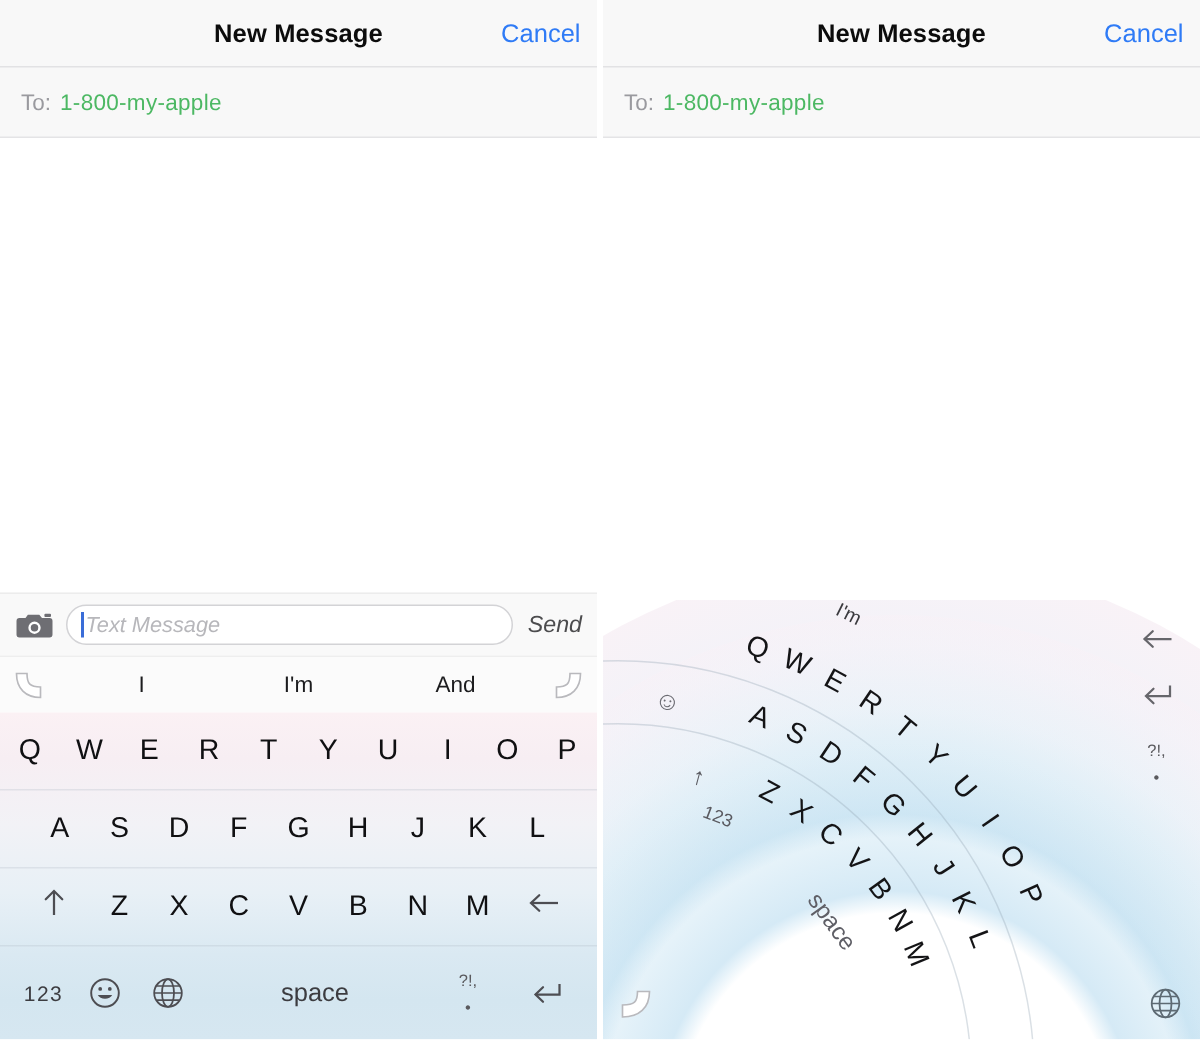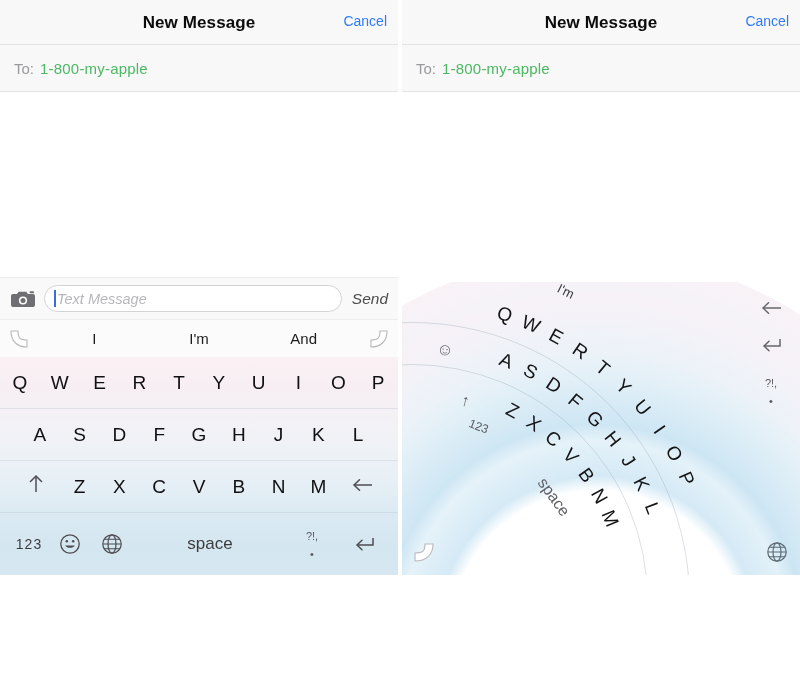--- a/index.html
+++ b/index.html
@@ -15,21 +15,21 @@
 
   .stage {
     width: 800px;
     height: 693px;
     display: flex;
     background: #ffffff;
   }
 
   .panel {
     width: 398px;
-    height: 575px;
+    height: 693px;
     position: relative;
     overflow: hidden;
     background: #ffffff;
     flex: 0 0 auto;
   }
   .panel-gap { width: 4px; height: 693px; background: #ffffff; flex: 0 0 auto; }
 
   
   .navbar {
     height: 45px;
@@ -44,21 +44,21 @@
     text-align: center;
     font-size: 17px;
     font-weight: bold;
     color: #0c0c0c;
     letter-spacing: 0.1px;
   }
   .nav-cancel {
     position: absolute;
     right: 11px;
     top: 13px;
-    font-size: 14px;
+    font-size: 17px;
     color: #2f7bf6;
   }
 
   
   .to-row {
     height: 47px;
     background: #f8f8f8;
     border-bottom: 1px solid #e4e4e6;
     display: flex;
     align-items: center;

